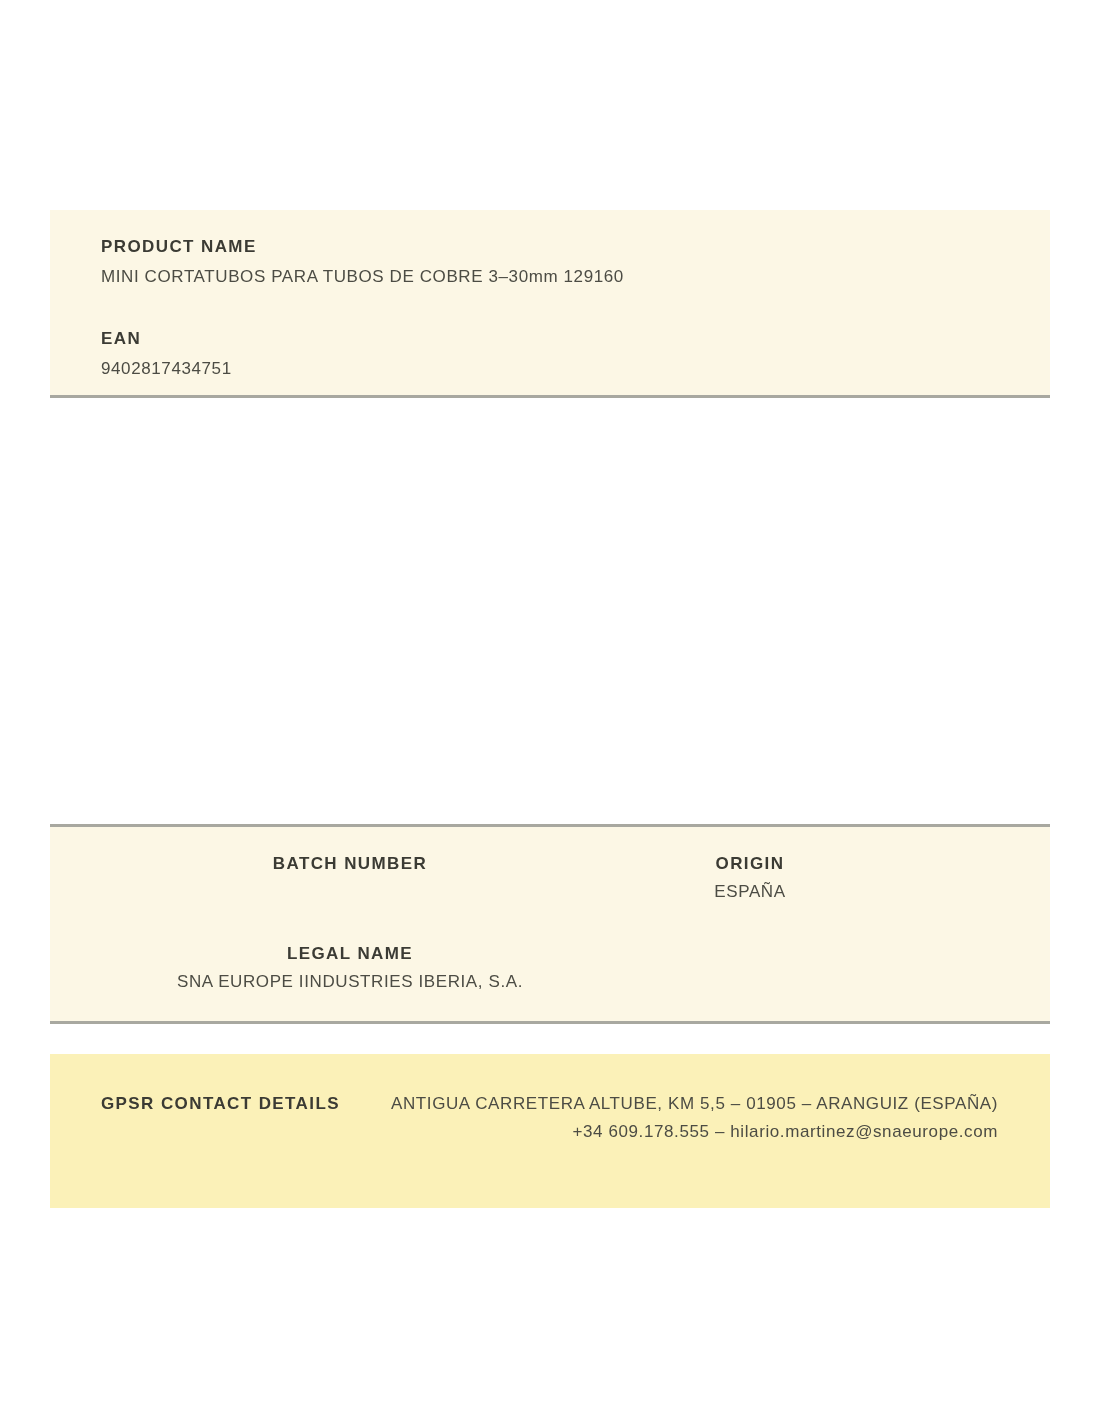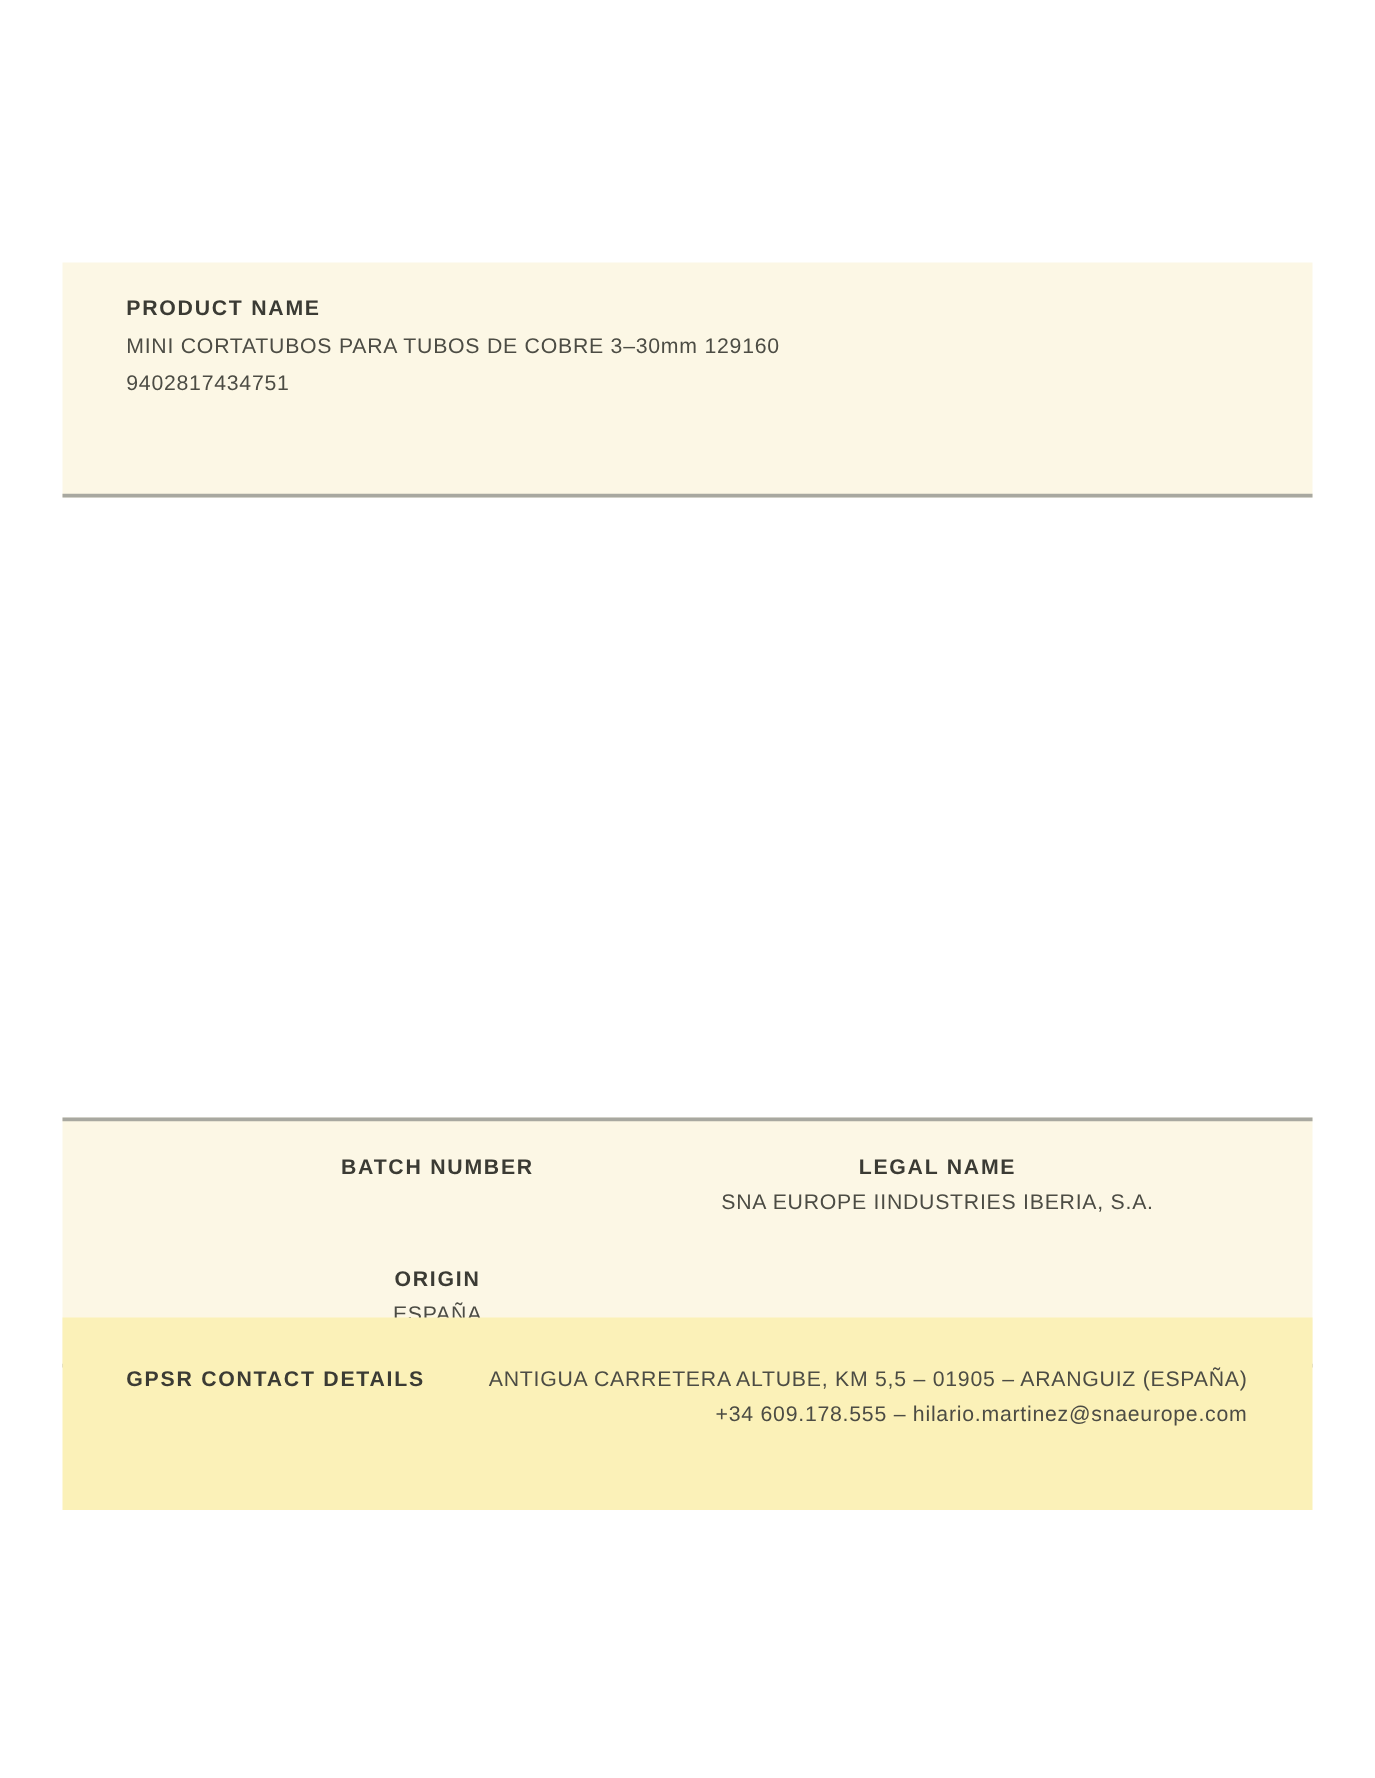--- a/index.html
+++ b/index.html
@@ -36,21 +36,21 @@
     height: 188px;
     background: var(--cream-bg, #fcf7e5);
     border-bottom: 3px solid var(--border, #a8a8a0);
     padding: 27px 50px 0 51px;
   }
   .panel-product .value { margin-top: 10px; }
   .panel-product .second-label { margin-top: 42px; }
 
   
   .panel-batch {
-    top: 894px;
+    top: 824px;
     height: 200px;
     background: var(--cream-bg, #fcf7e5);
     border-top: 3px solid var(--border, #a8a8a0);
     border-bottom: 3px solid var(--border, #a8a8a0);
   }
   .batch-grid {
     display: grid;
     grid-template-columns: 400px 400px;
     width: 800px;
     margin: 27px auto 0;
@@ -74,36 +74,37 @@
   .gpsr-right .value { margin-bottom: 8px; }
 </style>
 </head>
 <body>
 
 <div class="page">
 
   <section class="panel panel-product">
     <div class="label">PRODUCT NAME</div>
     <div class="value">MINI CORTATUBOS PARA TUBOS DE COBRE 3–30mm 129160</div>
+    <div class="label second-label">EAN</div>
     <div class="value">9402817434751</div>
   </section>
 
   <section class="panel panel-batch">
     <div class="batch-grid">
       <div class="cell">
         <div class="label">BATCH NUMBER</div>
         <div class="value"></div>
       </div>
       <div class="cell">
+        <div class="label">ORIGIN</div>
+        <div class="value">ESPAÑA</div>
+      </div>
+      <div class="cell">
         <div class="label">LEGAL NAME</div>
         <div class="value">SNA EUROPE IINDUSTRIES IBERIA, S.A.</div>
-      </div>
-      <div class="cell">
-        <div class="label">ORIGIN</div>
-        <div class="value">ESPAÑA</div>
       </div>
     </div>
   </section>
 
   <section class="panel panel-gpsr">
     <div class="label">GPSR CONTACT DETAILS</div>
     <div class="gpsr-right">
       <div class="value">ANTIGUA CARRETERA ALTUBE, KM 5,5 – 01905 – ARANGUIZ (ESPAÑA)</div>
       <div class="value">+34 609.178.555 – hilario.martinez@snaeurope.com</div>
     </div>

